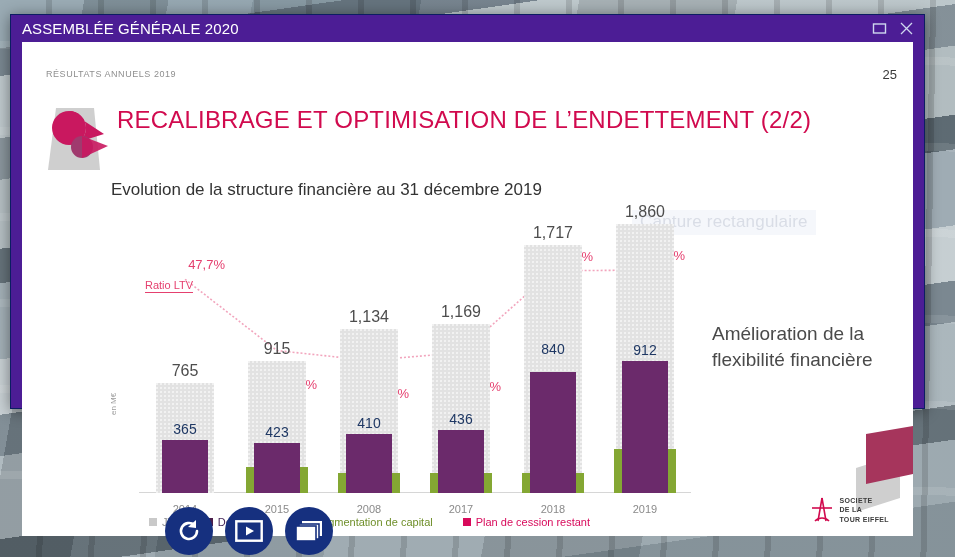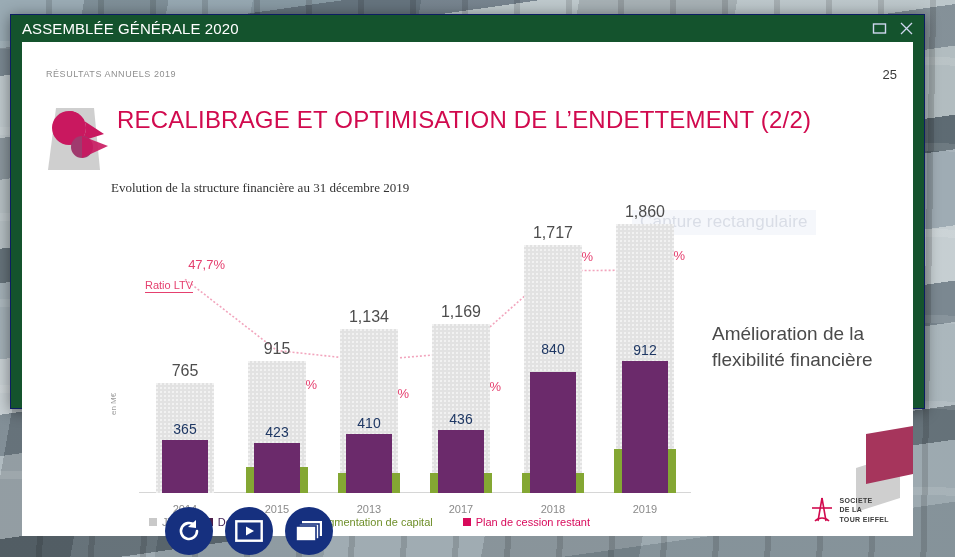--- a/index.html
+++ b/index.html
@@ -39,21 +39,21 @@
     background:
       repeating-linear-gradient(91deg, rgba(0,0,0,0.00) 0 46px, rgba(0,0,0,0.13) 46px 52px),
       repeating-linear-gradient(1deg, rgba(255,255,255,0.00) 0 78px, rgba(255,255,255,0.10) 78px 86px);
   }
 
   
   .window {
     position: absolute;
     left: 10px; top: 14px;
     width: 915px; height: 395px;
-    background: #14532d;
+    background: #4c1d95;
     border: 1px solid #0c1d62;
     box-shadow: 0 2px 14px rgba(0,0,0,0.45);
   }
   .titlebar {
     height: 26px;
     display: flex; align-items: center;
     padding-left: 11px;
     color: #fff;
     font-size: 15px;
     letter-spacing: 0.1px;
@@ -96,21 +96,21 @@
 
   .slide-title {
     position: absolute; left: 95px; top: 64px;
     font-size: 24px; color: #d10a4e;
     font-weight: 400; letter-spacing: 0.2px;
     white-space: nowrap;
   }
 
   .subtitle {
     position: absolute; left: 89px; top: 138px;
-    font-size: 13px; color: #333; font-family: Liberation Serif, serif;
+    font-size: 17px; color: #333;
   }
 
   .side-note {
     position: absolute; left: 690px; top: 279px;
     width: 200px;
     font-size: 19px; font-weight: normal;
     color: #4a4a4a; line-height: 1.35;
   }
 
   
@@ -286,21 +286,21 @@
         <div class="lbl-in" style="left: 143px; width: 46px; bottom: 36px;">180</div>
         <div class="bar-debt" style="left: 143px; width: 46px; height: 49.6702px; z-index: 1;"></div>
         <div class="lbl-debt" style="left: 126px; width: 80px; bottom: 86.6702px; z-index: 2;">423</div>
         <div class="xtick" style="left: 126px; width: 80px;">2015</div>
         <div class="bar-jv" style="left: 229px; width: 58px; height: 163.739px;"></div>
         <div class="lbl-jv" style="left: 218px; width: 80px; bottom: 200.739px;">1,134</div>
         <div class="bar-green" style="left: 227px; width: 62px; height: 20.2146px;"></div>
         <div class="lbl-in" style="left: 235px; width: 46px; bottom: 36px;">140</div>
         <div class="bar-debt" style="left: 235px; width: 46px; height: 59.2px; z-index: 1;"></div>
         <div class="lbl-debt" style="left: 218px; width: 80px; bottom: 96.2px; z-index: 2;">410</div>
-        <div class="xtick" style="left: 218px; width: 80px;">2013</div>
+        <div class="xtick" style="left: 218px; width: 80px;">2008</div>
         <div class="bar-jv" style="left: 321px; width: 58px; height: 168.792px;"></div>
         <div class="lbl-jv" style="left: 310px; width: 80px; bottom: 205.792px;">1,169</div>
         <div class="bar-green" style="left: 319px; width: 62px; height: 20px;"></div>
         <div class="lbl-in" style="left: 327px; width: 46px; bottom: 36px;">6,3</div>
         <div class="bar-debt" style="left: 327px; width: 46px; height: 62.9541px; z-index: 1;"></div>
         <div class="lbl-debt" style="left: 310px; width: 80px; bottom: 99.9541px; z-index: 2;">436</div>
         <div class="xtick" style="left: 310px; width: 80px;">2017</div>
         <div class="bar-jv" style="left: 413px; width: 58px; height: 247.918px;"></div>
         <div class="lbl-jv" style="left: 402px; width: 80px; bottom: 284.918px;">1,717</div>
         <div class="bar-green" style="left: 411px; width: 62px; height: 20px;"></div>

